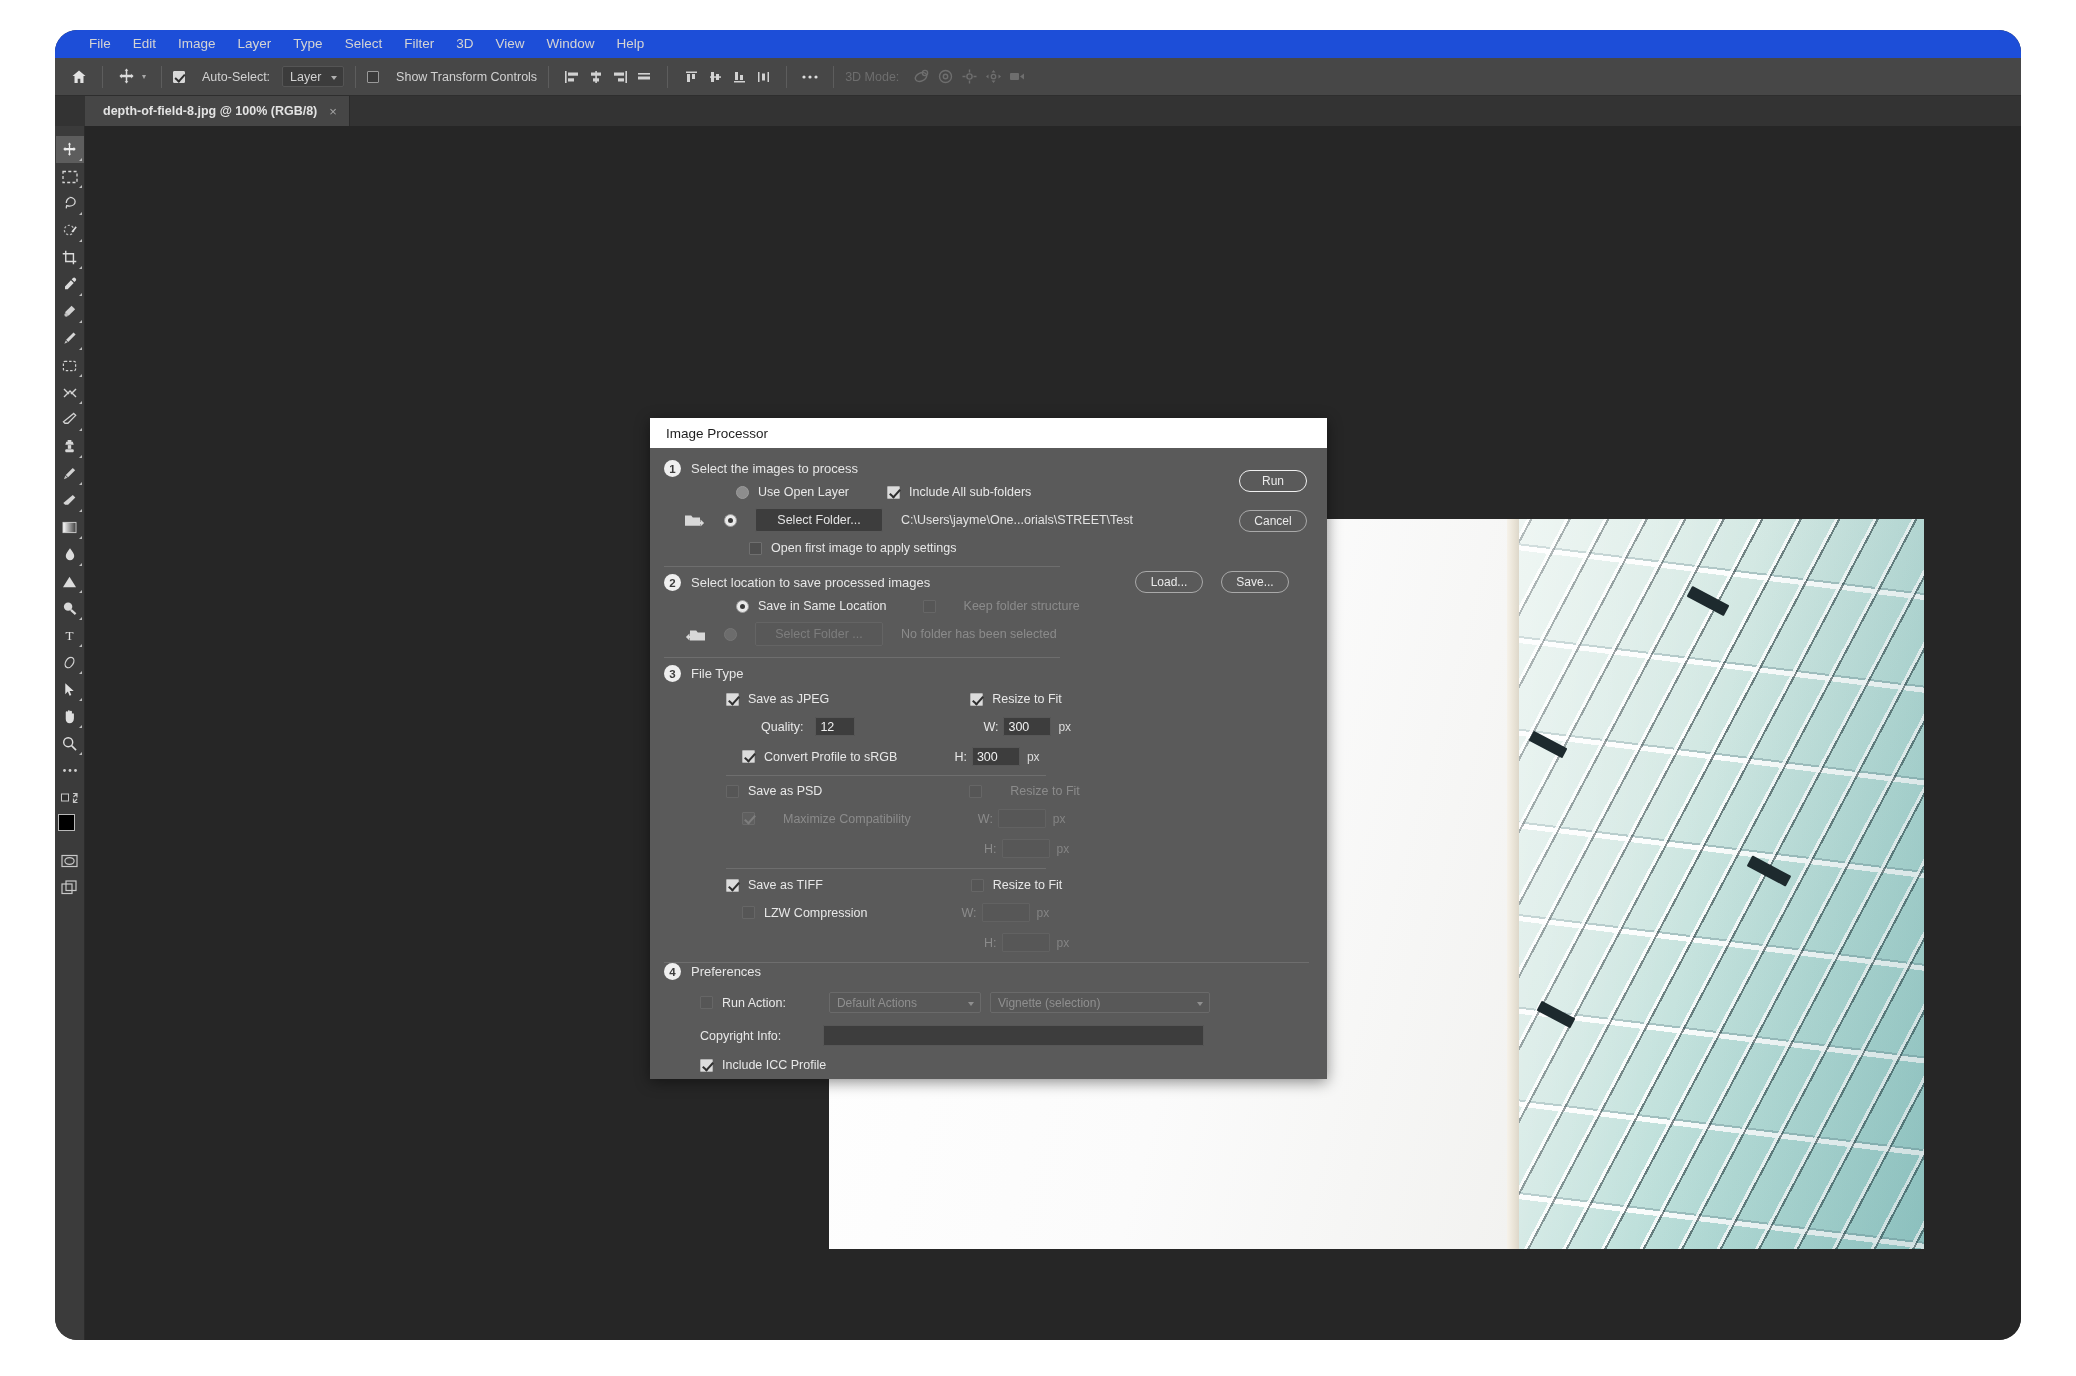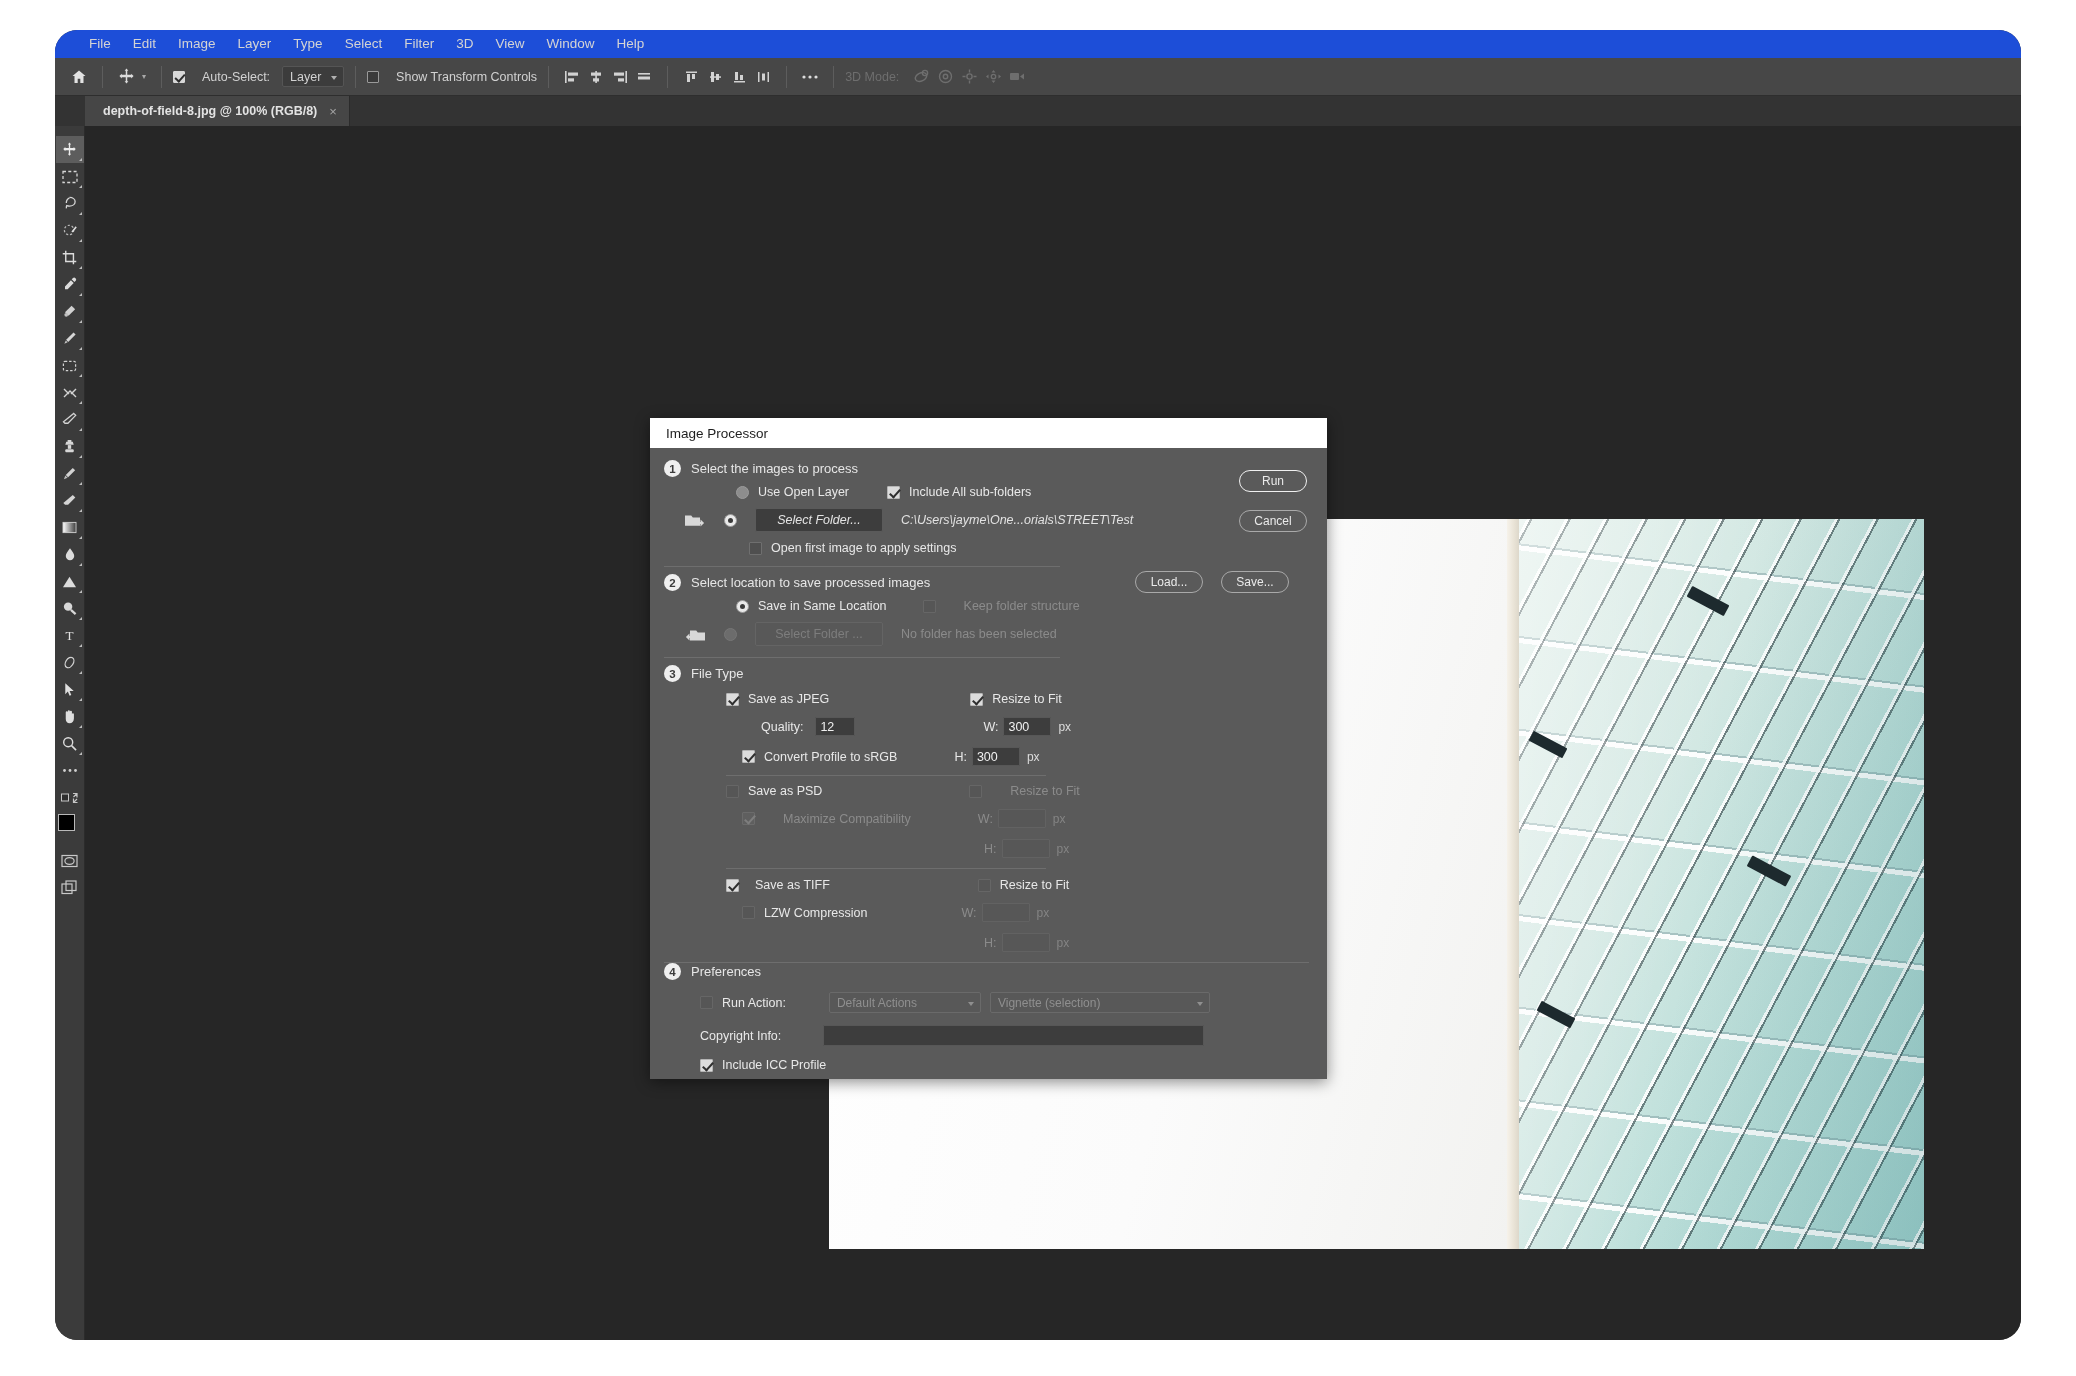--- a/index.html
+++ b/index.html
@@ -697,21 +697,21 @@
         </div>
 
         <div class="row" style="margin:8px 0 0 86px; gap:9px;">
           <span class="rad"></span>
           <span class="lbl">Use Open Layer</span>
           <span style="width:20px"></span>
           <span class="dcb on"></span>
           <span class="lbl">Include All sub-folders</span>
         </div>
 
-        <div class="row" style="margin:9px 0 0 34px; gap:0;font-style:italic;">
+        <div class="row" style="margin:9px 0 0 34px; gap:0;">
           <span class="folder-ico">
             <svg width="22" height="17" viewBox="0 0 22 17">
                   <path d="M1 3.5h6.2l1.6 2H16v8.2H1z" fill="#d8d8d8"></path>
                   <path d="M16.5 7.5v2.4h-3v2.1h3v2.4l3.6-3.4z" fill="#d8d8d8"></path>
                 </svg>
           </span>
           <span style="width:18px"></span>
           <span class="rad on"></span>
           <span style="width:18px"></span>
           <span class="btn-folder">Select Folder...</span>
@@ -818,21 +818,21 @@
           <span style="width:5px"></span>
           <span class="field wide dim"></span>
           <span style="width:7px"></span>
           <span class="unit dim">px</span>
         </div>
 
         <div class="hr" style="margin:10px 0 0 76px; width:320px;"></div>
 
         <div class="row" style="margin:9px 0 0 76px;">
           <span class="dcb on"></span>
-          <span class="lbl" style="margin-left:16px;">Save as TIFF</span>
+          <span class="lbl" style="margin-left:9px;">Save as TIFF</span>
           <span style="width:148px"></span>
           <span class="dcb dimoff"></span>
           <span class="lbl" style="margin-left:9px;">Resize to Fit</span>
         </div>
 
         <div class="row" style="margin:11px 0 0 92px;">
           <span class="dcb dimoff"></span>
           <span class="lbl" style="margin-left:9px;">LZW Compression</span>
           <span style="width:75px"></span>
           <span class="lbl dim">W:</span>

